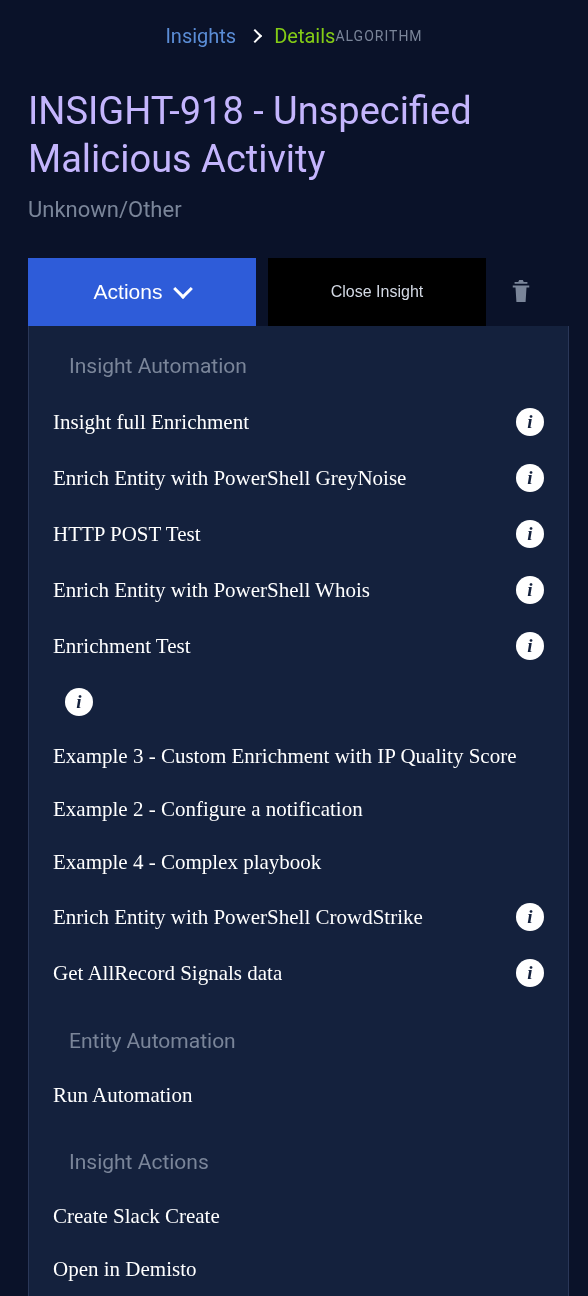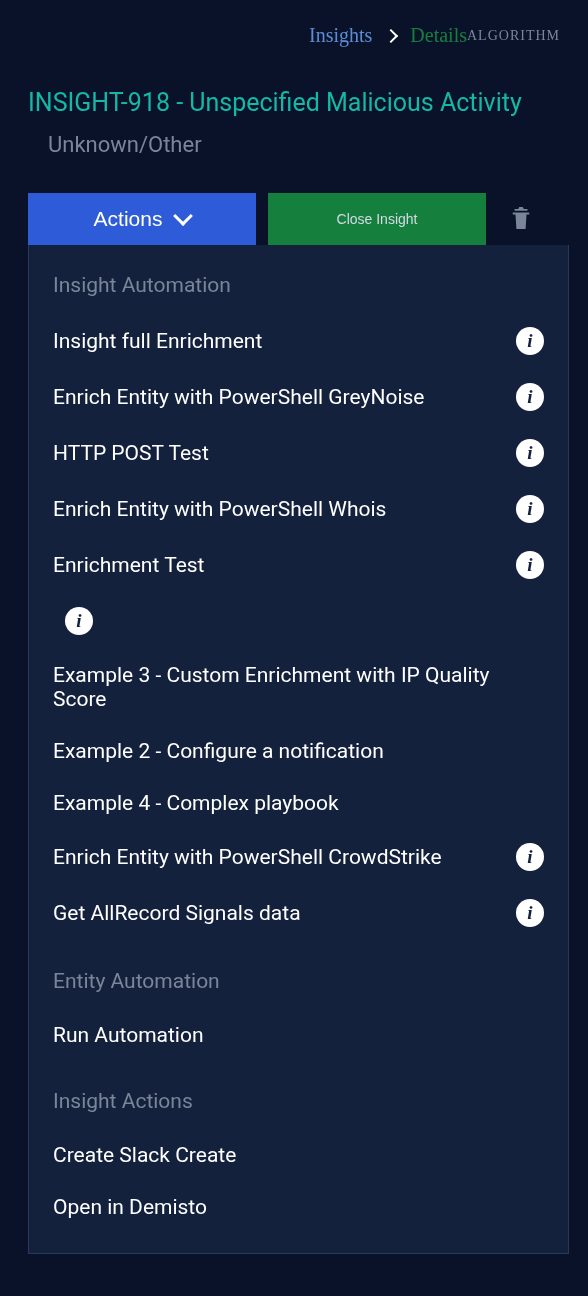--- a/index.html
+++ b/index.html
@@ -13,94 +13,92 @@
       font-family: -apple-system, BlinkMacSystemFont, "Segoe UI", Roboto, Helvetica, Arial, sans-serif;
       width: 588px;
       height: 1296px;
       overflow: hidden;
     }
     .container {
       padding: 24px 28px;
     }
     .header-row {
       display: flex;
-      justify-content: flex-end;
+      justify-content: center;
       align-items: center;
       margin-bottom: 40px;
-      font-family: Liberation Serif, serif;
     }
     .breadcrumb {
       display: flex;
       align-items: center;
       gap: 14px;
       font-size: 20px;
     }
     .breadcrumb-link {
       color: #5b8dd6;
     }
     .chevron-right {
       width: 10px;
       height: 10px;
       border-top: 2px solid #ffffff;
       border-right: 2px solid #ffffff;
       transform: rotate(45deg);
     }
     .breadcrumb-current {
-      color: #15803d;
+      color: #84cc16;
     }
     .algorithm-label {
       color: #7a8599;
       font-size: 14px;
       letter-spacing: 1px;
     }
     .title {
-      font-size: 25px;
+      font-size: 38px;
       font-weight: 400;
       line-height: 1.25;
       margin-bottom: 14px;
-      color: #14b8a6;
+      color: #c4b5fd;
     }
     .subtitle {
       color: #7a8599;
       font-size: 22px;
       margin-bottom: 36px;
-      margin-left: 20px;
     }
     .action-row {
       display: flex;
       gap: 12px;
       align-items: stretch;
     }
     .actions-button {
       background-color: #2e5cd9;
       color: #ffffff;
       border: none;
-      padding: 14px 28px;
+      padding: 22px 28px;
       font-size: 21px;
       display: flex;
       align-items: center;
       gap: 14px;
       cursor: pointer;
       width: 228px;
       justify-content: center;
     }
     .chevron-down {
       width: 14px;
       height: 14px;
       border-bottom: 3px solid #ffffff;
       border-right: 3px solid #ffffff;
       transform: rotate(45deg);
       margin-top: -6px;
     }
     .close-insight-button {
-      background-color: #15803d;
+      background-color: #000000;
       color: #d4dae5;
       border: none;
       padding: 14px 28px;
-      font-size: 14px;
+      font-size: 16px;
       cursor: pointer;
       width: 218px;
     }
     .trash-button {
       background: transparent;
       border: none;
       cursor: pointer;
       padding: 8px 12px;
       display: flex;
       align-items: center;
@@ -116,32 +114,34 @@
       margin-top: 0;
       width: 541px;
       padding: 18px 0 20px 0;
       border: 1px solid #2a3758;
       border-top: none;
     }
     .section-header {
       color: #7a8599;
       font-size: 21px;
       padding: 10px 24px 16px 24px;
+      margin-left: 16px;
     }
     .menu-item {
       display: flex;
       justify-content: space-between;
       align-items: center;
       padding: 14px 24px;
       cursor: pointer;
       font-size: 21px;
       color: #ffffff;
     }
     .menu-item-label {
       flex: 1;
+      font-family: Liberation Serif, serif;
     }
     .info-icon {
       width: 28px;
       height: 28px;
       background-color: #ffffff;
       border-radius: 50%;
       display: flex;
       align-items: center;
       justify-content: center;
       flex-shrink: 0;

